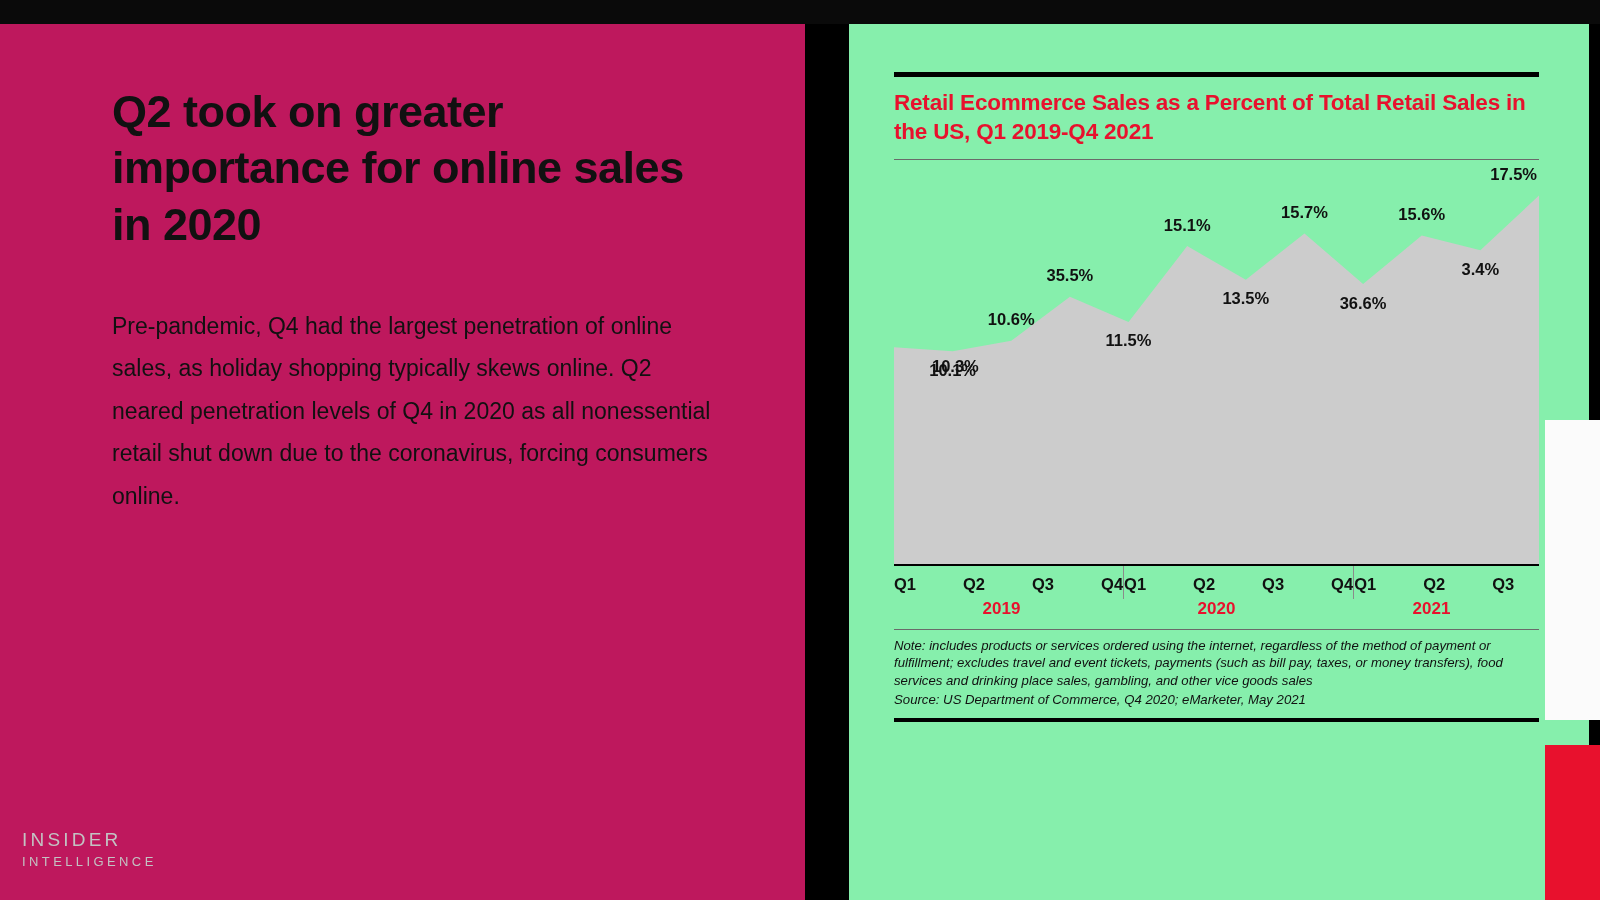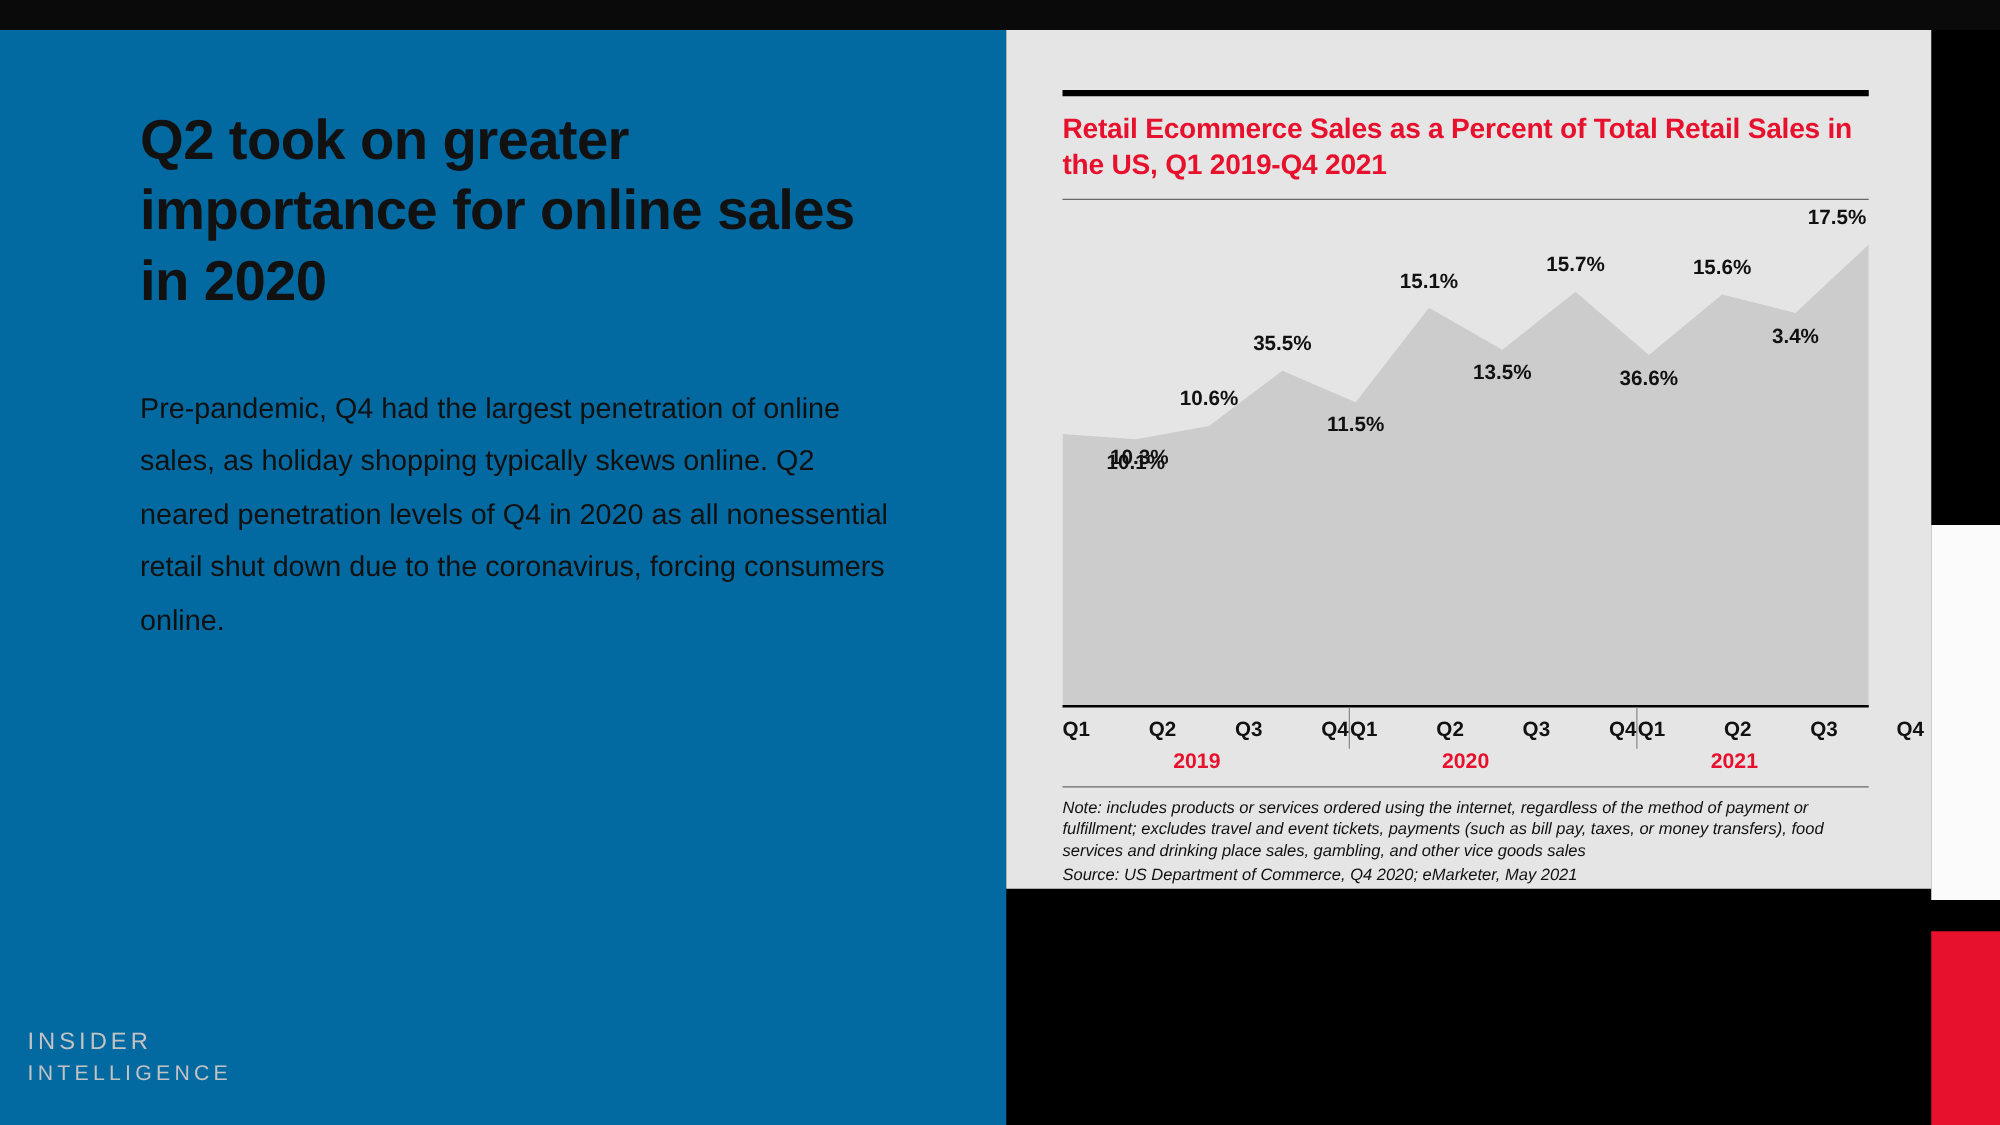--- a/index.html
+++ b/index.html
@@ -26,21 +26,21 @@
     position: absolute;
     left: 0; top: 0;
     width: 1600px; height: 24px;
     background: #0a0a0a;
   }
   
   .left-panel {
     position: absolute;
     left: 0; top: 24px;
     width: 805px; height: 876px;
-    background: #0369a1;
+    background: #be185d;
     box-sizing: border-box;
     padding: 60px 90px 0 112px;
   }
   .headline {
     font-size: 45px;
     line-height: 1.25;
     font-weight: bold;
     color: #111;
     letter-spacing: -0.5px;
     margin: 0 0 52px 0;
@@ -68,31 +68,31 @@
     bottom: 28px;
     color: #c3c3c3;
     line-height: 1.45;
   }
   .logo .l1 {
     font-size: 19px;
     letter-spacing: 3.2px;
     font-weight: normal;
   }
   .logo .l2 {
-    font-size: 17px;
+    font-size: 13px;
     letter-spacing: 3.4px;
     font-weight: normal;
   }
 
   
   .chart-panel {
     position: absolute;
-    left: 805px; top: 24px;
-    width: 740px; height: 687px;
-    background: #e5e5e5;
+    left: 849px; top: 24px;
+    width: 740px; height: 876px;
+    background: #86efac;
     box-sizing: border-box;
   }
   .chart-inner {
     position: absolute;
     left: 45px;
     top: 48px;
     width: 645px;
   }
   .rule-top {
     height: 5px;

